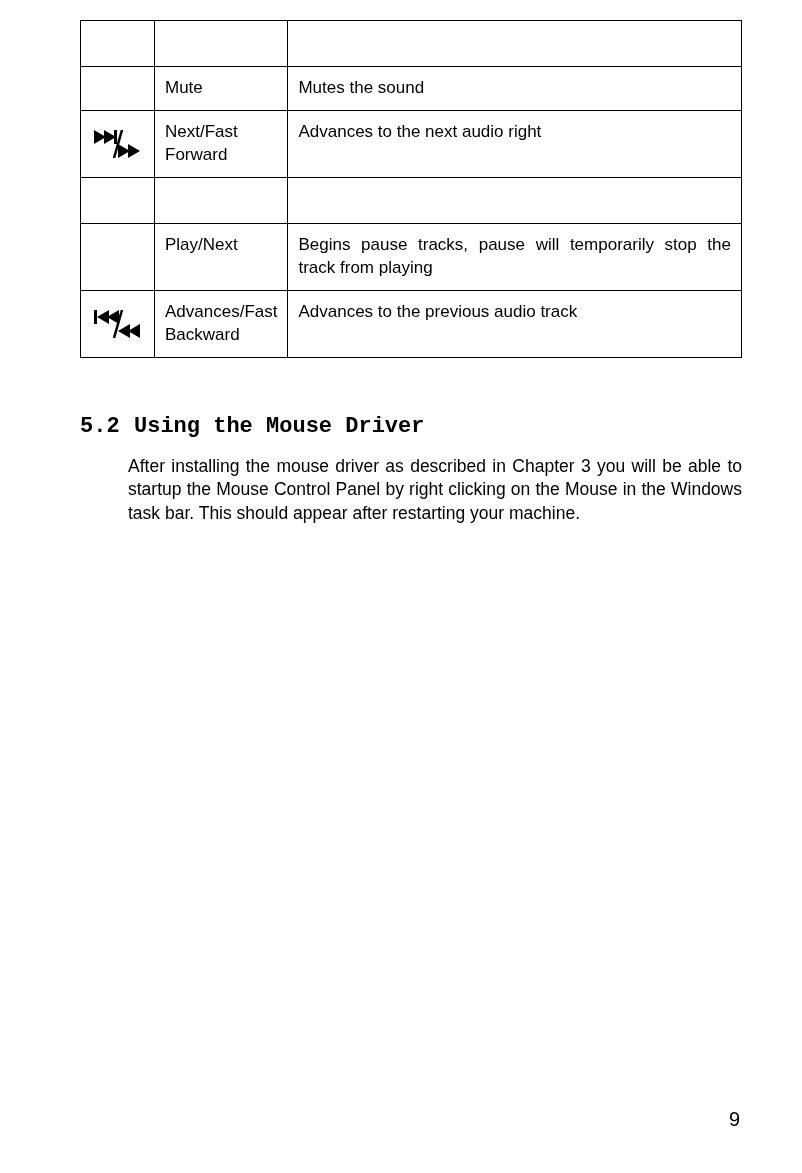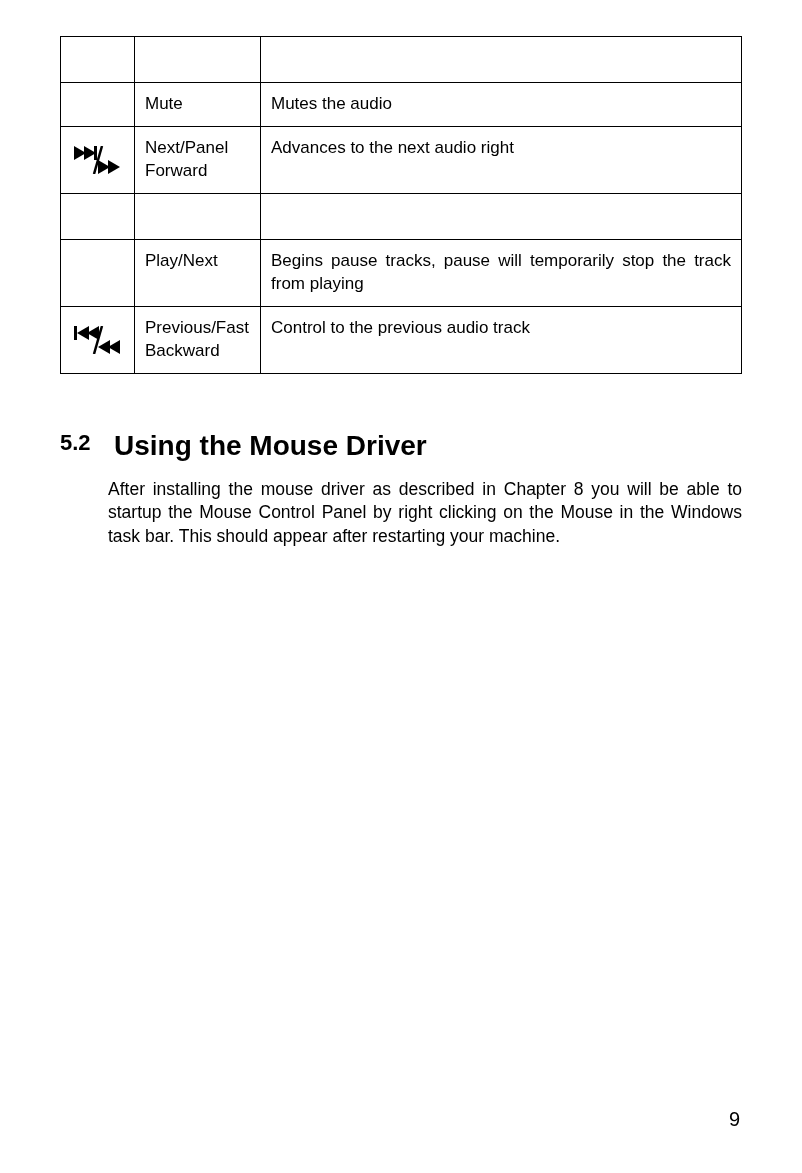--- a/index.html
+++ b/index.html
@@ -5,21 +5,22 @@
     * { box-sizing: border-box; margin: 0; padding: 0; }
     body {
       background: #fff;
       width: 802px;
       height: 1173px;
       position: relative;
       font-family: Arial, Helvetica, sans-serif;
       color: #000;
     }
     .page {
-      padding: 36px 60px 0 60px;
+      padding: 20px 60px 0 60px;
+      margin-left: 20px;
     }
     table.control-table {
       border-collapse: collapse;
       width: 100%;
       margin-bottom: 56px;
     }
     table.control-table td {
       border: 1px solid #000;
       padding: 10px 10px;
       vertical-align: top;
@@ -35,30 +36,30 @@
       width: 126px;
     }
     table.control-table td.desc-cell {
       text-align: justify;
     }
     .section {
       display: flex;
       gap: 14px;
       align-items: flex-start;
       margin-bottom: 16px;
-      font-family: Liberation Sans, sans-serif;
+      font-family: Liberation Mono, monospace;
     }
     .section .num {
       font-size: 22px;
       font-weight: 900;
       min-width: 40px;
       margin-left: -48px;
     }
     .section .title {
-      font-size: 28px;
+      font-size: 22px;
       font-weight: 900;
     }
     .body-para {
       font-size: 17.5px;
       line-height: 1.35;
       text-align: justify;
     }
     .page-number {
       position: absolute;
       bottom: 42px;
@@ -75,38 +76,38 @@
   <table class="control-table">
     <tbody>
         <tr class="empty-row">
       <td class="icon-cell"></td>
       <td class="name-cell"></td>
       <td class="desc-cell"></td>
     </tr>
     <tr>
       <td class="icon-cell"></td>
       <td class="name-cell">Mute</td>
-      <td class="desc-cell">Mutes the audio</td>
+      <td class="desc-cell">Mutes the sound</td>
     </tr>
     <tr>
       <td class="icon-cell">
         <svg class="media-icon" width="48" height="28" viewBox="0 0 48 28">
           <g transform="translate(0,0)">
             <polygon points="0,0 12,7 0,14" fill="#000"></polygon>
             <polygon points="10,0 22,7 10,14" fill="#000"></polygon>
             <rect x="20" y="0" width="3" height="14" fill="#000"></rect>
           </g>
           <line x1="28" y1="0" x2="20" y2="28" stroke="#000" stroke-width="2.5"></line>
           <g transform="translate(24,14)">
             <polygon points="0,0 12,7 0,14" fill="#000"></polygon>
             <polygon points="10,0 22,7 10,14" fill="#000"></polygon>
           </g>
         </svg>
       </td>
-      <td class="name-cell">Next/Panel Forward</td>
+      <td class="name-cell">Next/Fast Forward</td>
       <td class="desc-cell">Advances to the next audio right</td>
     </tr>
     <tr class="empty-row">
       <td class="icon-cell"></td>
       <td class="name-cell"></td>
       <td class="desc-cell"></td>
     </tr>
     <tr>
       <td class="icon-cell"></td>
       <td class="name-cell">Play/Next</td>
@@ -120,28 +121,28 @@
             <polygon points="3,7 15,0 15,14" fill="#000"></polygon>
             <polygon points="13,7 25,0 25,14" fill="#000"></polygon>
           </g>
           <line x1="28" y1="0" x2="20" y2="28" stroke="#000" stroke-width="2.5"></line>
           <g transform="translate(24,14)">
             <polygon points="0,7 12,0 12,14" fill="#000"></polygon>
             <polygon points="10,7 22,0 22,14" fill="#000"></polygon>
           </g>
         </svg>
       </td>
-      <td class="name-cell">Previous/Fast Backward</td>
-      <td class="desc-cell">Control to the previous audio track</td>
+      <td class="name-cell">Advances/Fast Backward</td>
+      <td class="desc-cell">Advances to the previous audio track</td>
     </tr>
   </tbody>
     </table>
 
   <div style="padding-left:48px;">
     <div class="section">
       <span class="num">5.2</span>
       <span class="title">Using the Mouse Driver</span>
     </div>
-    <p class="body-para">After installing the mouse driver as described in Chapter 8 you will be able to startup the Mouse Control Panel by right clicking on the Mouse in the Windows task bar.   This should appear after restarting your machine.</p>
+    <p class="body-para">After installing the mouse driver as described in Chapter 3 you will be able to startup the Mouse Control Panel by right clicking on the Mouse in the Windows task bar.   This should appear after restarting your machine.</p>
   </div>
 </div>
 
 <div class="page-number">9</div>
 
 </body></html>

